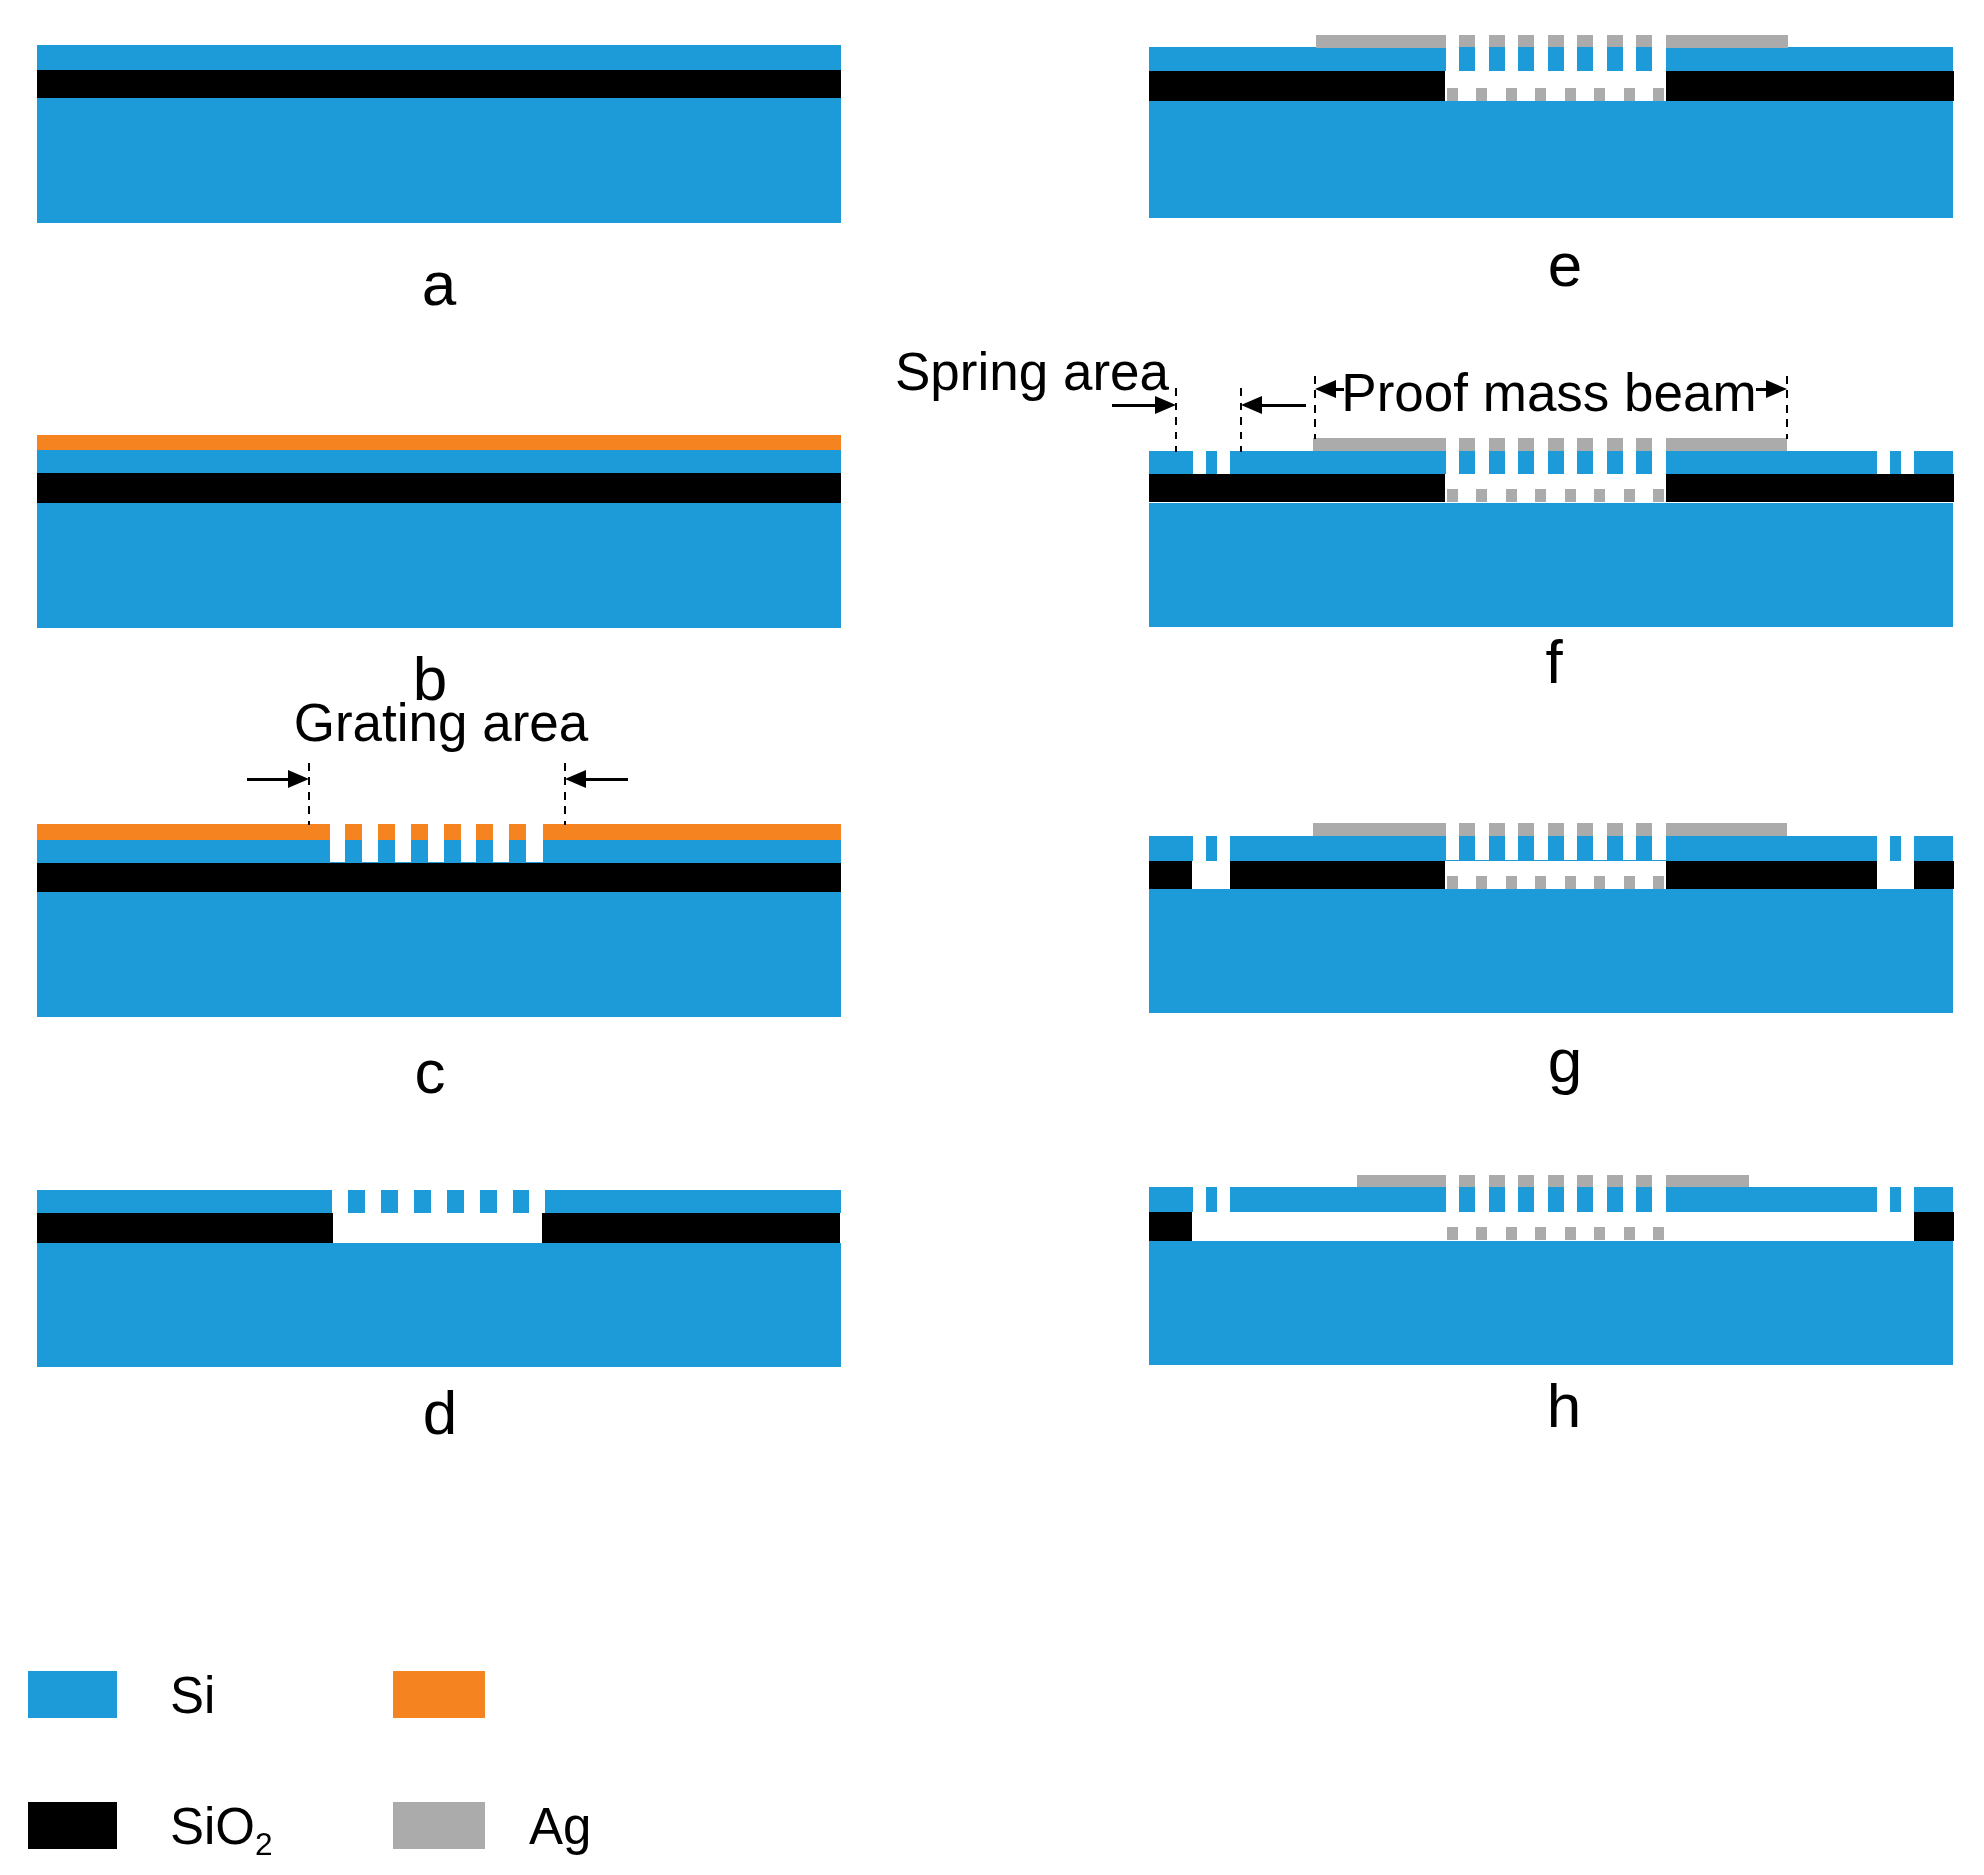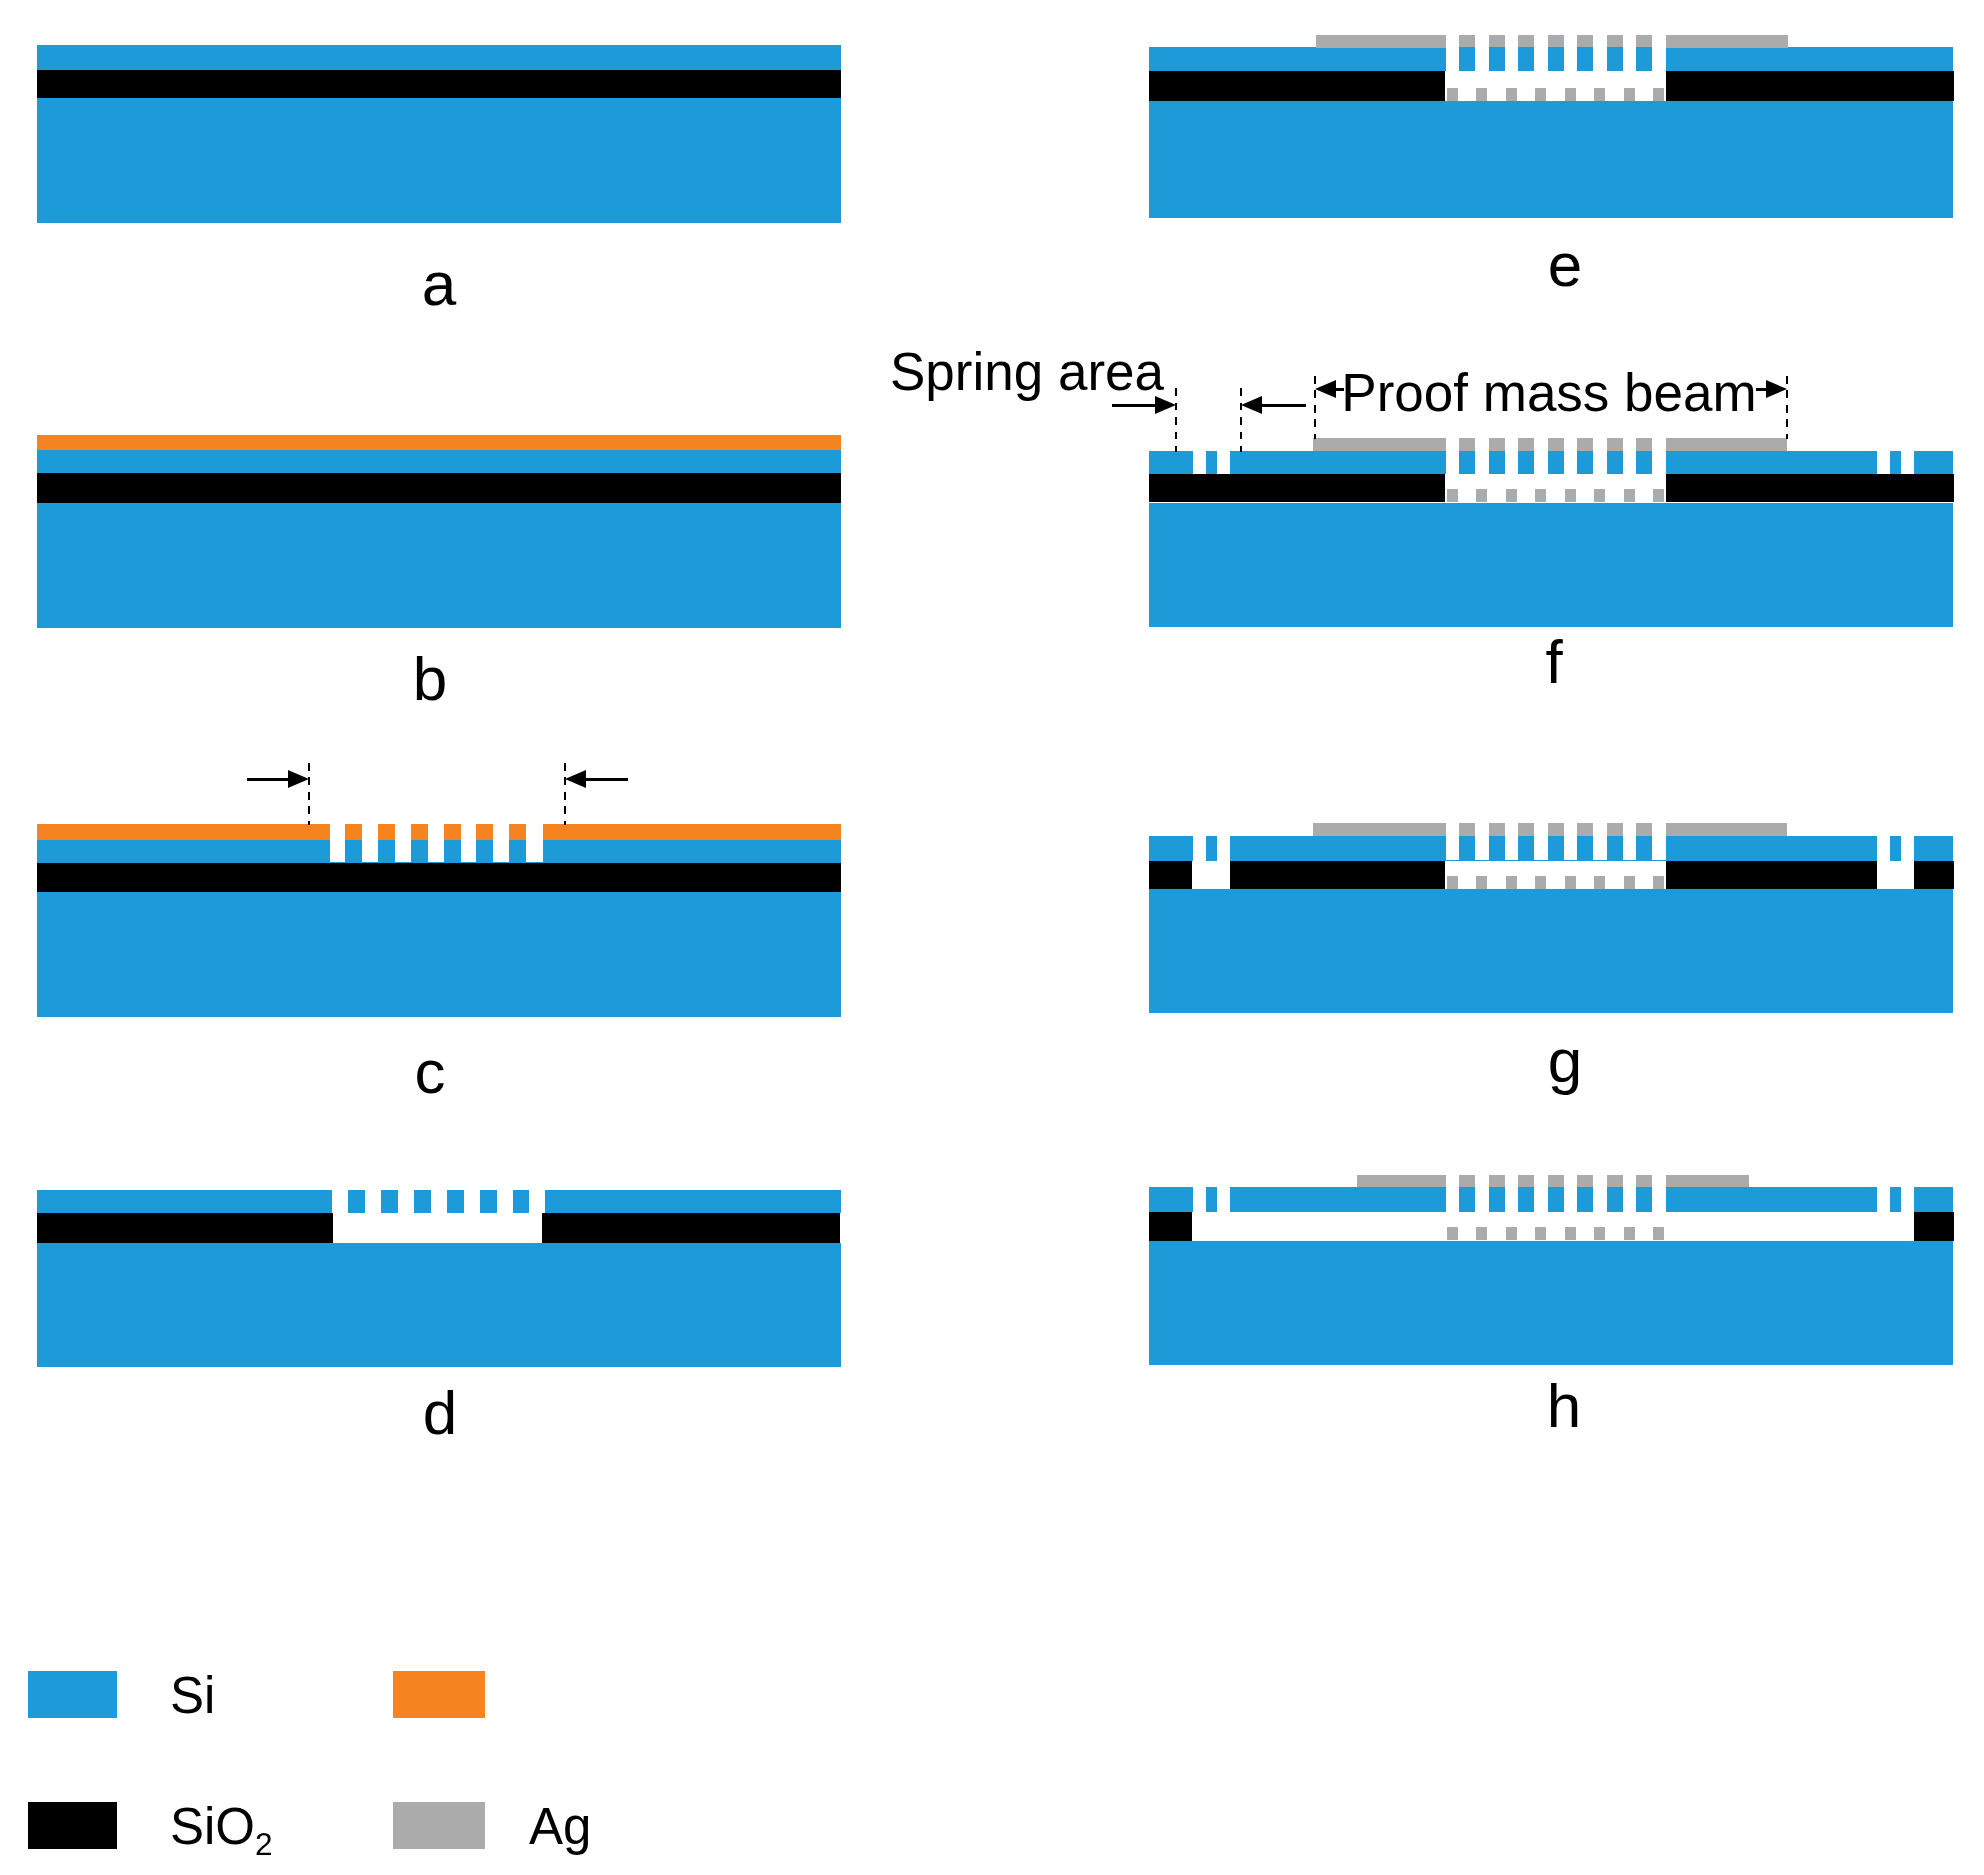--- a/index.html
+++ b/index.html
@@ -206,21 +206,22 @@
 
   <div class="txt panel-label" style="left:439px;top:253px;">a</div>
   <div class="txt panel-label" style="left:430px;top:648px;">b</div>
   <div class="txt panel-label" style="left:430px;top:1041px;">c</div>
   <div class="txt panel-label" style="left:440px;top:1382px;">d</div>
   <div class="txt panel-label" style="left:1565px;top:234px;">e</div>
   <div class="txt panel-label" style="left:1554px;top:631px;">f</div>
   <div class="txt panel-label" style="left:1565px;top:1030px;">g</div>
   <div class="txt panel-label" style="left:1564px;top:1375px;">h</div>
 
-  <div class="txt annotation" style="left:885px;top:344px;width:284px;text-align:center;">Spring area</div>
+  <div class="txt annotation center" style="left:441px;top:695px;">Grating area</div>
+  <div class="txt annotation" style="left:885px;top:344px;width:284px;text-align:right;">Spring area</div>
   <div class="txt annotation center" style="left:1549px;top:365px;">Proof mass beam</div>
 
   <div class="legend-swatch" style="left: 28px; top: 1671px; width: 89px; height: 47px; background: rgb(28, 155, 216);"></div>
   <div class="txt legend-label" style="left:170px;top:1670px;">Si</div>
 
   <div class="legend-swatch" style="left: 393px; top: 1671px; width: 92px; height: 47px; background: rgb(245, 131, 31);"></div>
 
   <div class="legend-swatch" style="left: 28px; top: 1802px; width: 89px; height: 47px; background: rgb(0, 0, 0);"></div>
   <div class="txt legend-label" style="left:170px;top:1801px;"><span>SiO</span><sub>2</sub></div>
 

